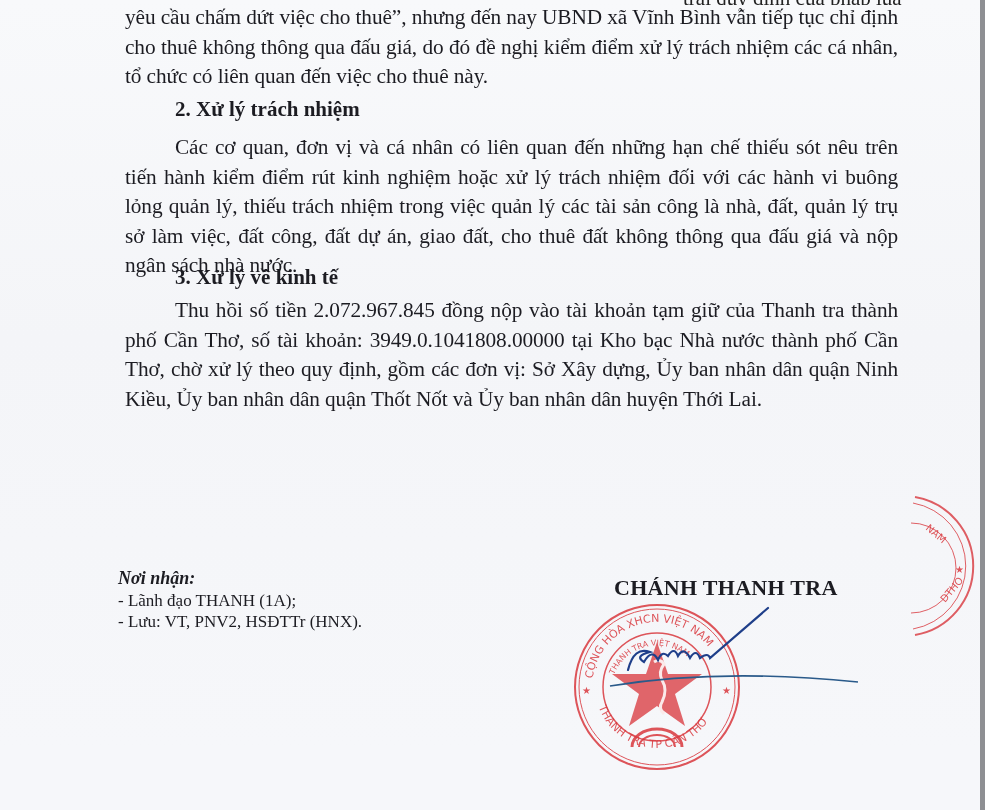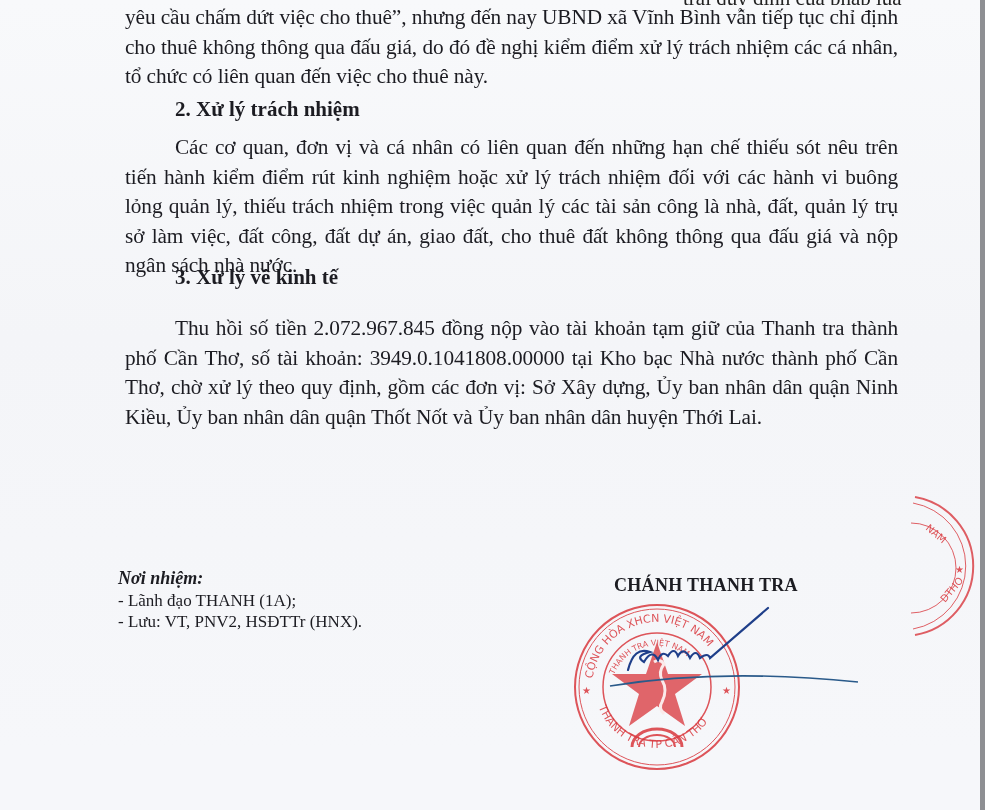--- a/index.html
+++ b/index.html
@@ -26,21 +26,21 @@
   }
   .para .ind { display:inline-block; width:50px; }
   .heading {
     position:absolute; left:175px; font-size:21px; font-weight:bold; margin:0; line-height:26px;text-align:center;
   }
   .recipients {
     position:absolute; left:118px; top:568px; font-size:17px; line-height:21.5px;
   }
   .recipients .title { font-weight:bold; font-style:italic; font-size:18px; }
   .sig-title {
-    position:absolute; left:614px; top:575px; font-size:18px; font-weight:bold; letter-spacing:0.3px;
+    position:absolute; left:614px; top:575px; font-size:22px; font-weight:bold; letter-spacing:0.3px;
   }
   .sig-name {
     position:absolute; left:640px; top:741px; font-size:21px; font-weight:bold;
   }
   svg.stamp { position:absolute; left:572px; top:602px; }
   svg.sig { position:absolute; left:600px; top:590px; }
   svg.seal2 { position:absolute; left:905px; top:495px; }
 </style>
 </head>
 <body>
@@ -52,25 +52,25 @@
   </div>
 
   <p class="para" style="top:3px"><span>yêu cầu chấm dứt việc cho thuê”, nhưng đến nay UBND xã Vĩnh Bình vẫn tiếp tục chỉ định cho thuê không thông qua đấu giá, do đó đề nghị kiểm điểm xử lý trách nhiệm các cá nhân, tổ chức có liên quan đến việc cho thuê  này.</span></p>
 
   <p class="heading" style="top:96px">2. Xử lý trách nhiệm</p>
 
   <p class="para" style="top:133px"><span class="ind"></span><span>Các cơ quan, đơn vị và cá nhân có liên quan đến những hạn chế thiếu sót nêu trên tiến hành kiểm điểm rút kinh nghiệm hoặc xử lý trách nhiệm đối với các hành vi buông lỏng quản lý, thiếu trách nhiệm trong việc quản lý các tài sản công là nhà, đất, quản lý trụ sở làm việc, đất công, đất dự án, giao đất, cho thuê đất không thông qua đấu giá và nộp ngân sách nhà nước.</span></p>
 
   <p class="heading" style="top:264px">3. Xử lý về kinh tế</p>
 
-  <p class="para" style="top:314px"><span class="ind"></span><span>Thu hồi số tiền 2.072.967.845 đồng nộp vào tài khoản tạm giữ của Thanh tra thành phố Cần Thơ, số tài khoản: 3949.0.1041808.00000 tại Kho bạc Nhà nước thành phố Cần Thơ, chờ xử lý theo quy định, gồm các đơn vị: Sở Xây dựng, Ủy ban nhân dân quận Ninh Kiều, Ủy ban nhân dân quận Thốt Nốt và Ủy ban nhân dân huyện Thới Lai.</span></p>
+  <p class="para" style="top:296px"><span class="ind"></span><span>Thu hồi số tiền 2.072.967.845 đồng nộp vào tài khoản tạm giữ của Thanh tra thành phố Cần Thơ, số tài khoản: 3949.0.1041808.00000 tại Kho bạc Nhà nước thành phố Cần Thơ, chờ xử lý theo quy định, gồm các đơn vị: Sở Xây dựng, Ủy ban nhân dân quận Ninh Kiều, Ủy ban nhân dân quận Thốt Nốt và Ủy ban nhân dân huyện Thới Lai.</span></p>
 
 
   <div class="recipients">
-    <div class="title">Nơi nhiệm:</div>
+    <div class="title">Nơi nhận:</div>
     <div>- Lãnh đạo THANH (1A);</div>
     <div>- Lưu: VT, PNV2, HSĐTTr (HNX).</div>
   </div>
 
   <div class="sig-title">CHÁNH THANH TRA</div>
 
   <svg class="stamp" width="170" height="170" viewBox="0 0 170 170">
     <defs>
       <path id="arcTop" d="M 20 85 A 65 65 0 0 1 150 85"></path>
       <path id="arcBot" d="M 24 95 A 62 62 0 0 0 146 95"></path>

